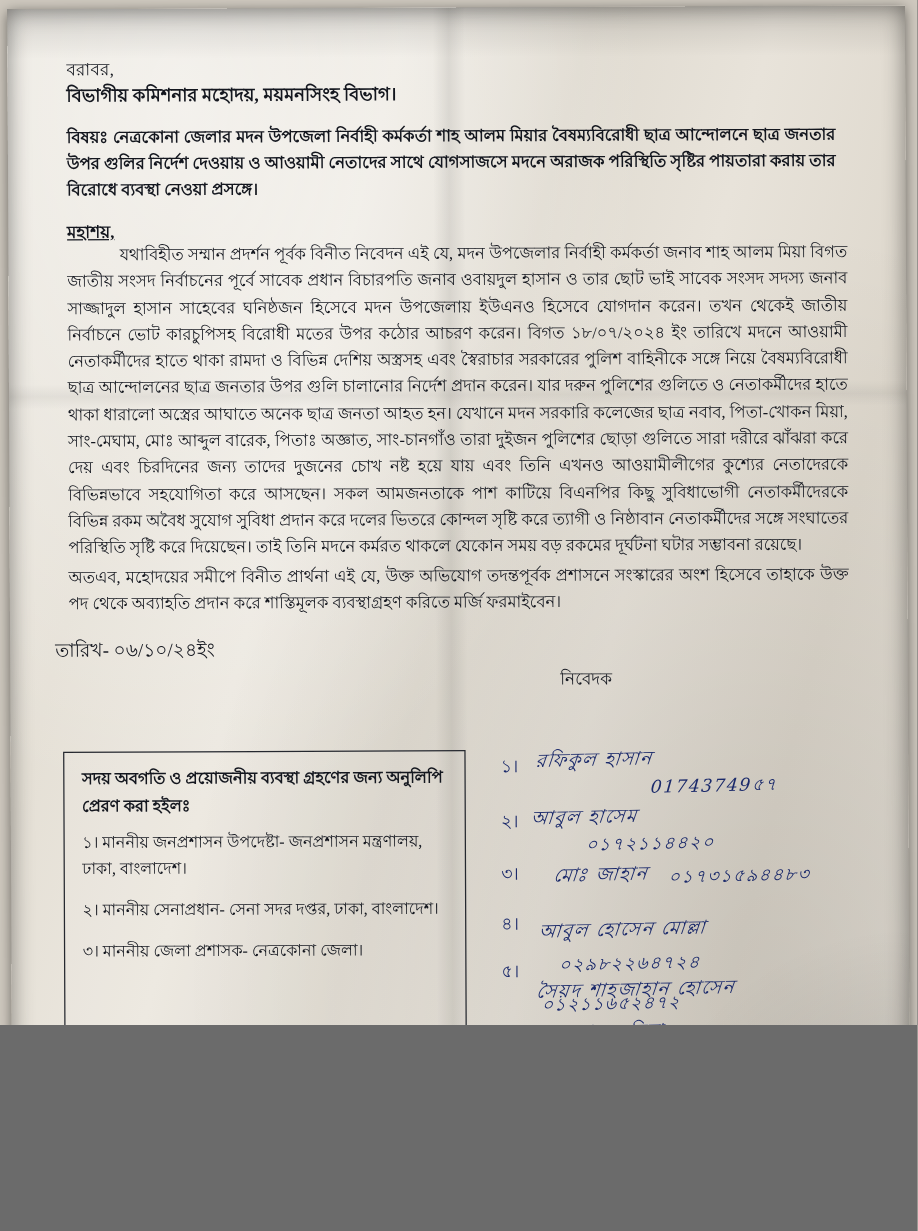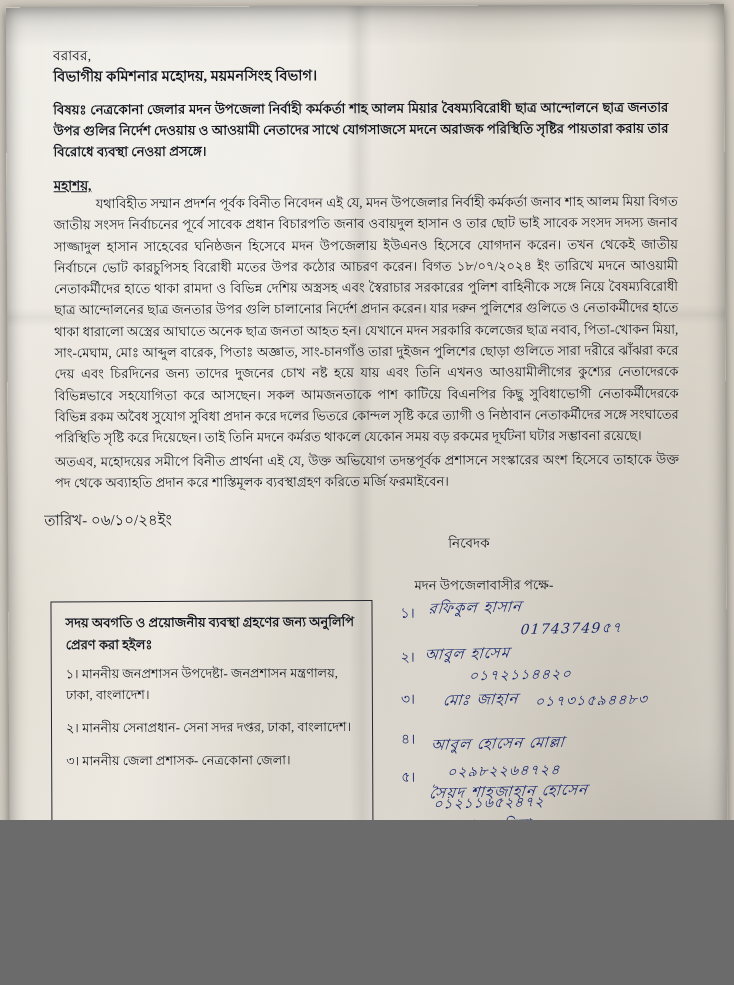--- a/index.html
+++ b/index.html
@@ -236,21 +236,20 @@
 
       <div class="bn salutation">মহাশয়,</div>
 
       <div class="bn body-block">
         <p>যথাবিহীত সম্মান প্রদর্শন পূর্বক বিনীত নিবেদন এই যে, মদন উপজেলার নির্বাহী কর্মকর্তা জনাব শাহ আলম মিয়া বিগত জাতীয় সংসদ নির্বাচনের পূর্বে সাবেক প্রধান বিচারপতি জনাব ওবায়দুল হাসান ও তার ছোট ভাই সাবেক সংসদ সদস্য জনাব সাজ্জাদুল হাসান সাহেবের ঘনিষ্ঠজন হিসেবে মদন উপজেলায় ইউএনও হিসেবে যোগদান করেন। তখন থেকেই জাতীয় নির্বাচনে ভোট কারচুপিসহ বিরোধী মতের উপর কঠোর আচরণ করেন। বিগত ১৮/০৭/২০২৪ ইং তারিখে মদনে আওয়ামী নেতাকর্মীদের হাতে থাকা রামদা ও বিভিন্ন দেশিয় অস্ত্রসহ এবং স্বৈরাচার সরকারের পুলিশ বাহিনীকে সঙ্গে নিয়ে বৈষম্যবিরোধী ছাত্র আন্দোলনের ছাত্র জনতার উপর গুলি চালানোর নির্দেশ প্রদান করেন। যার দরুন পুলিশের গুলিতে ও নেতাকর্মীদের হাতে থাকা ধারালো অস্ত্রের আঘাতে অনেক ছাত্র জনতা আহত হন। যেখানে মদন সরকারি কলেজের ছাত্র নবাব, পিতা-খোকন মিয়া, সাং-মেঘাম, মোঃ আব্দুল বারেক, পিতাঃ অজ্ঞাত, সাং-চানগাঁও তারা দুইজন পুলিশের ছোড়া গুলিতে সারা দরীরে ঝাঁঝরা করে দেয় এবং চিরদিনের জন্য তাদের দুজনের চোখ নষ্ট হয়ে যায় এবং তিনি এখনও আওয়ামীলীগের কুশ্যের নেতাদেরকে বিভিন্নভাবে সহযোগিতা করে আসছেন। সকল আমজনতাকে পাশ কাটিয়ে বিএনপির কিছু সুবিধাভোগী নেতাকর্মীদেরকে বিভিন্ন রকম অবৈধ সুযোগ সুবিধা প্রদান করে দলের ভিতরে কোন্দল সৃষ্টি করে ত্যাগী ও নিষ্ঠাবান নেতাকর্মীদের সঙ্গে সংঘাতের পরিস্থিতি সৃষ্টি করে দিয়েছেন। তাই তিনি মদনে কর্মরত থাকলে যেকোন সময় বড় রকমের দূর্ঘটনা ঘটার সম্ভাবনা রয়েছে।</p>
         <p class="body-p2">অতএব, মহোদয়ের সমীপে বিনীত প্রার্থনা এই যে, উক্ত অভিযোগ তদন্তপূর্বক প্রশাসনে সংস্কারের অংশ হিসেবে তাহাকে উক্ত পদ থেকে অব্যাহতি প্রদান করে শাস্তিমূলক ব্যবস্থাগ্রহণ করিতে মর্জি ফরমাইবেন।</p>
       </div>
 
       <div class="bn date-line">তারিখ- ০৬/১০/২৪ইং</div>
       <div class="bn signoff">নিবেদক</div>
-      <div class="bn onbehalf">মদন উপজেলাবাসীর পক্ষে-</div>
 
       <div id="copybox">
         <div class="bn cb-head">সদয় অবগতি ও প্রয়োজনীয় ব্যবস্থা গ্রহণের জন্য অনুলিপি প্রেরণ করা হইলঃ</div>
         <div class="bn cb-list">
           <div class="cb-item">১। মাননীয় জনপ্রশাসন উপদেষ্টা- জনপ্রশাসন মন্ত্রণালয়, ঢাকা, বাংলাদেশ।</div>
           <div class="cb-item">২। মাননীয় সেনাপ্রধান- সেনা সদর দপ্তর, ঢাকা, বাংলাদেশ।</div>
           <div class="cb-item">৩। মাননীয় জেলা প্রশাসক- নেত্রকোনা জেলা।</div>
         </div>
       </div>
 

